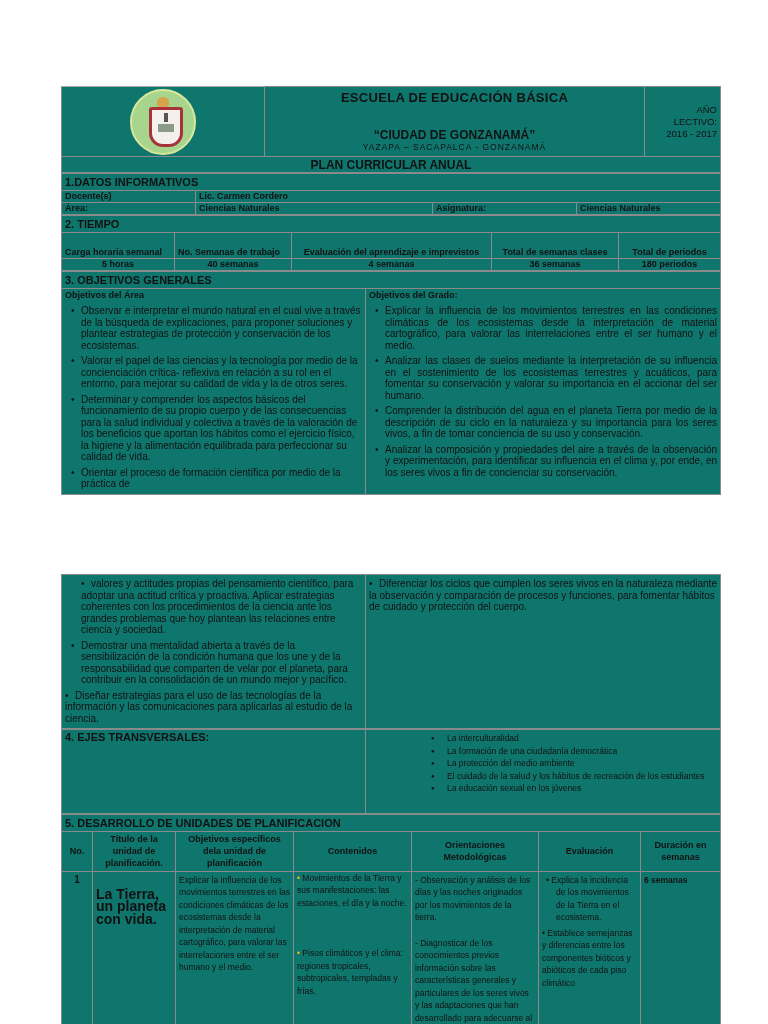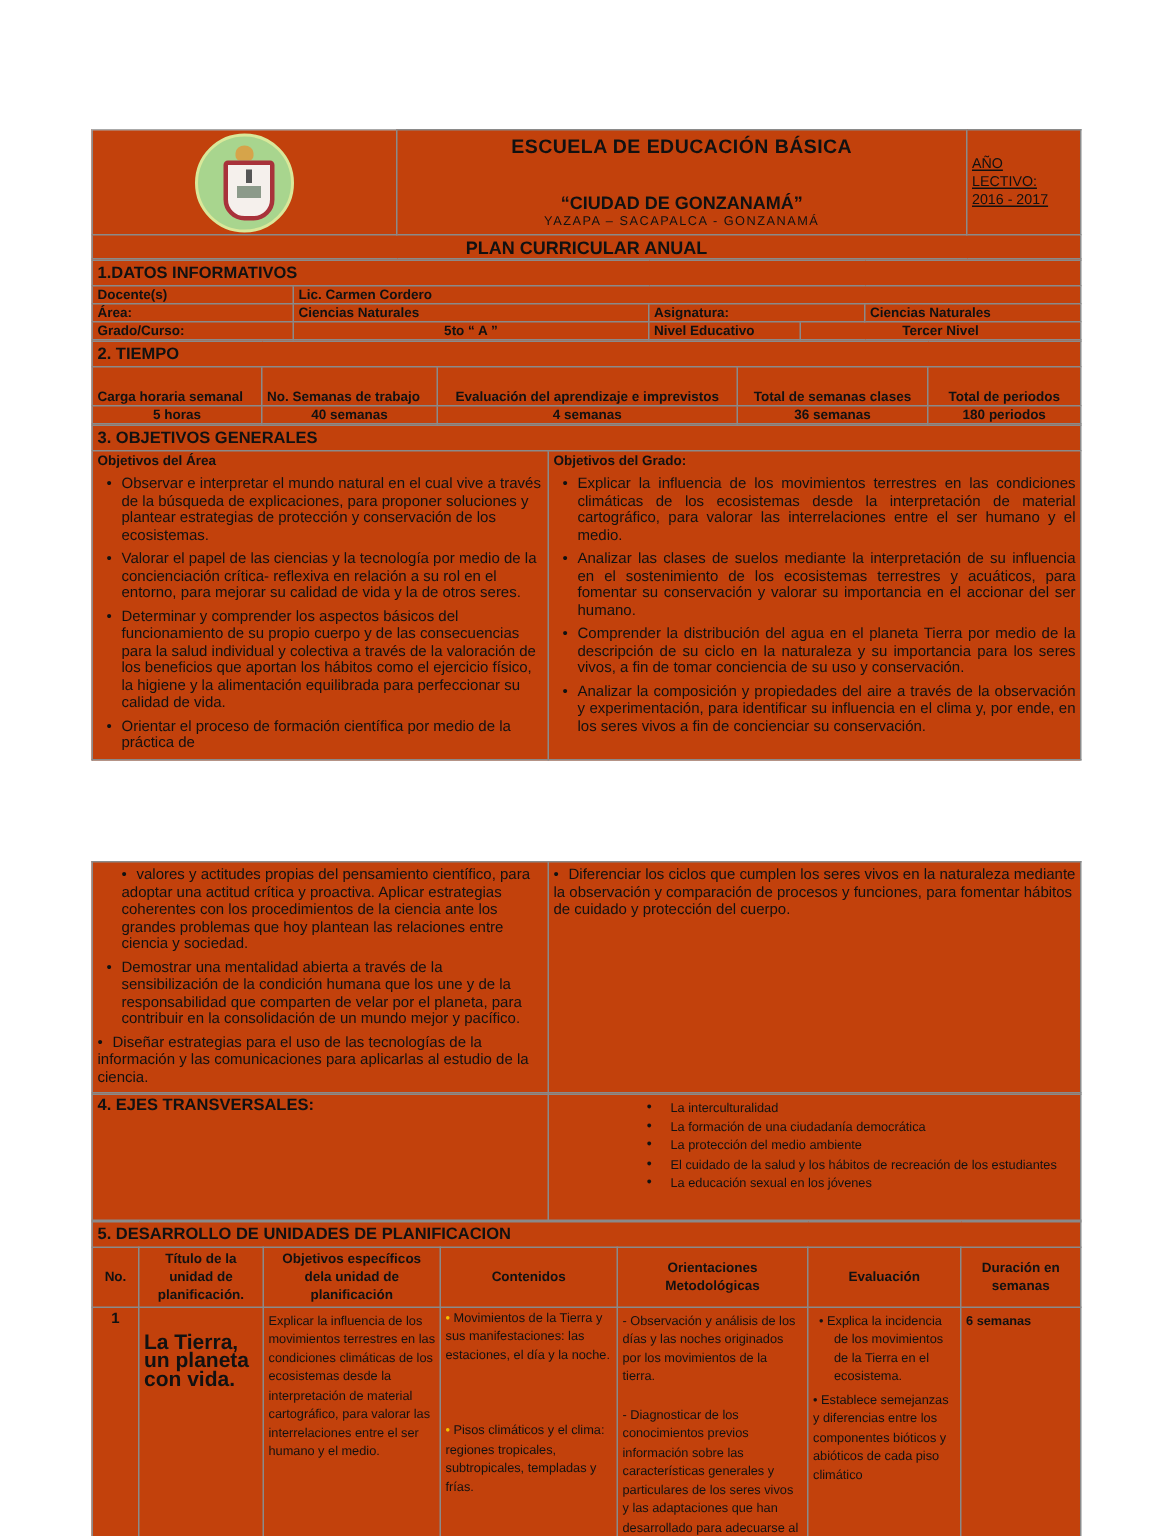--- a/index.html
+++ b/index.html
@@ -1,31 +1,31 @@
 <!DOCTYPE html>
 <html><head>
 <meta charset="utf-8">
 <style>
   html, body { margin: 0; padding: 0; background: #ffffff; }
   body { width: 768px; height: 1024px; position: relative; overflow: hidden;
          font-family: "Liberation Sans", sans-serif; color: #111; }
-  .page { position: absolute; left: 61px; width: 659px; background: #c2410c; }
+  .page { position: absolute; left: 61px; width: 659px; background: #0f766e; }
   .page1 { top: 86px; }
   .page2 { top: 574px; }
   table { border-collapse: collapse; width: 100%; table-layout: fixed; }
   td { border: 1px solid #8a8a8a; padding: 0 3px; vertical-align: top;
        font-size: 9px; line-height: 11px; }
   .b { font-weight: bold; }
   .c { text-align: center; }
   .sec td { font-size: 11px; font-weight: bold; line-height: 14px; padding: 1px 3px; }
   .hdr td { vertical-align: middle; }
   .school1 { font-size: 13px; font-weight: bold; line-height: 14px; letter-spacing: 0.3px; }
   .school2 { font-size: 12px; font-weight: bold; line-height: 13px; margin-top: 24px; }
   .school3 { font-size: 8.5px; line-height: 11px; letter-spacing: 1px; }
-  .ano { font-size: 9.5px; line-height: 12px; text-align: left; text-decoration: underline; }
+  .ano { font-size: 9.5px; line-height: 12px; text-align: right; }
   .logo { width: 62px; height: 62px; border-radius: 50%; background: #a8d58e;
           border: 2px solid #d9e89a; margin: 0 auto; position: relative; }
   .shield { position: absolute; left: 17px; top: 16px; width: 28px; height: 34px;
             background: #f5f0ec; border: 3px solid #a8323a; border-radius: 3px 3px 14px 14px; }
   .crown { position: absolute; left: 25px; top: 6px; width: 12px; height: 10px;
            background: #d6a44a; border-radius: 50% 50% 30% 30%; }
   .book { position: absolute; left: 6px; top: 14px; width: 16px; height: 8px; background: #8c9a8a; }
   .cross { position: absolute; left: 12px; top: 3px; width: 4px; height: 9px; background: #555; }
   ul.obj { margin: 0; padding: 0; list-style: none; }
   ul.obj li { font-size: 10px; line-height: 11.5px; padding-left: 16px; text-indent: -10px; margin: 3px 0 4px 0; }
@@ -93,26 +93,20 @@
     <tr>
       <td class="b">Docente(s)</td>
       <td colspan="4" class="b">Lic. Carmen Cordero</td>
     </tr>
     <tr>
       <td class="b">Área:</td>
       <td class="b">Ciencias Naturales</td>
       <td colspan="2" class="b">Asignatura:</td>
       <td class="b">Ciencias Naturales</td>
     </tr>
-    <tr>
-      <td class="b">Grado/Curso:</td>
-      <td class="b c">5to “ A ”</td>
-      <td class="b">Nivel  Educativo</td>
-      <td colspan="2" class="b c">Tercer Nivel</td>
-    </tr>
   </tbody>
     </table>
 
   <table>
     <colgroup>
         <col style="width:113px">
         <col style="width:117px">
         <col style="width:200px">
         <col style="width:127px">
         <col style="width:102px">

